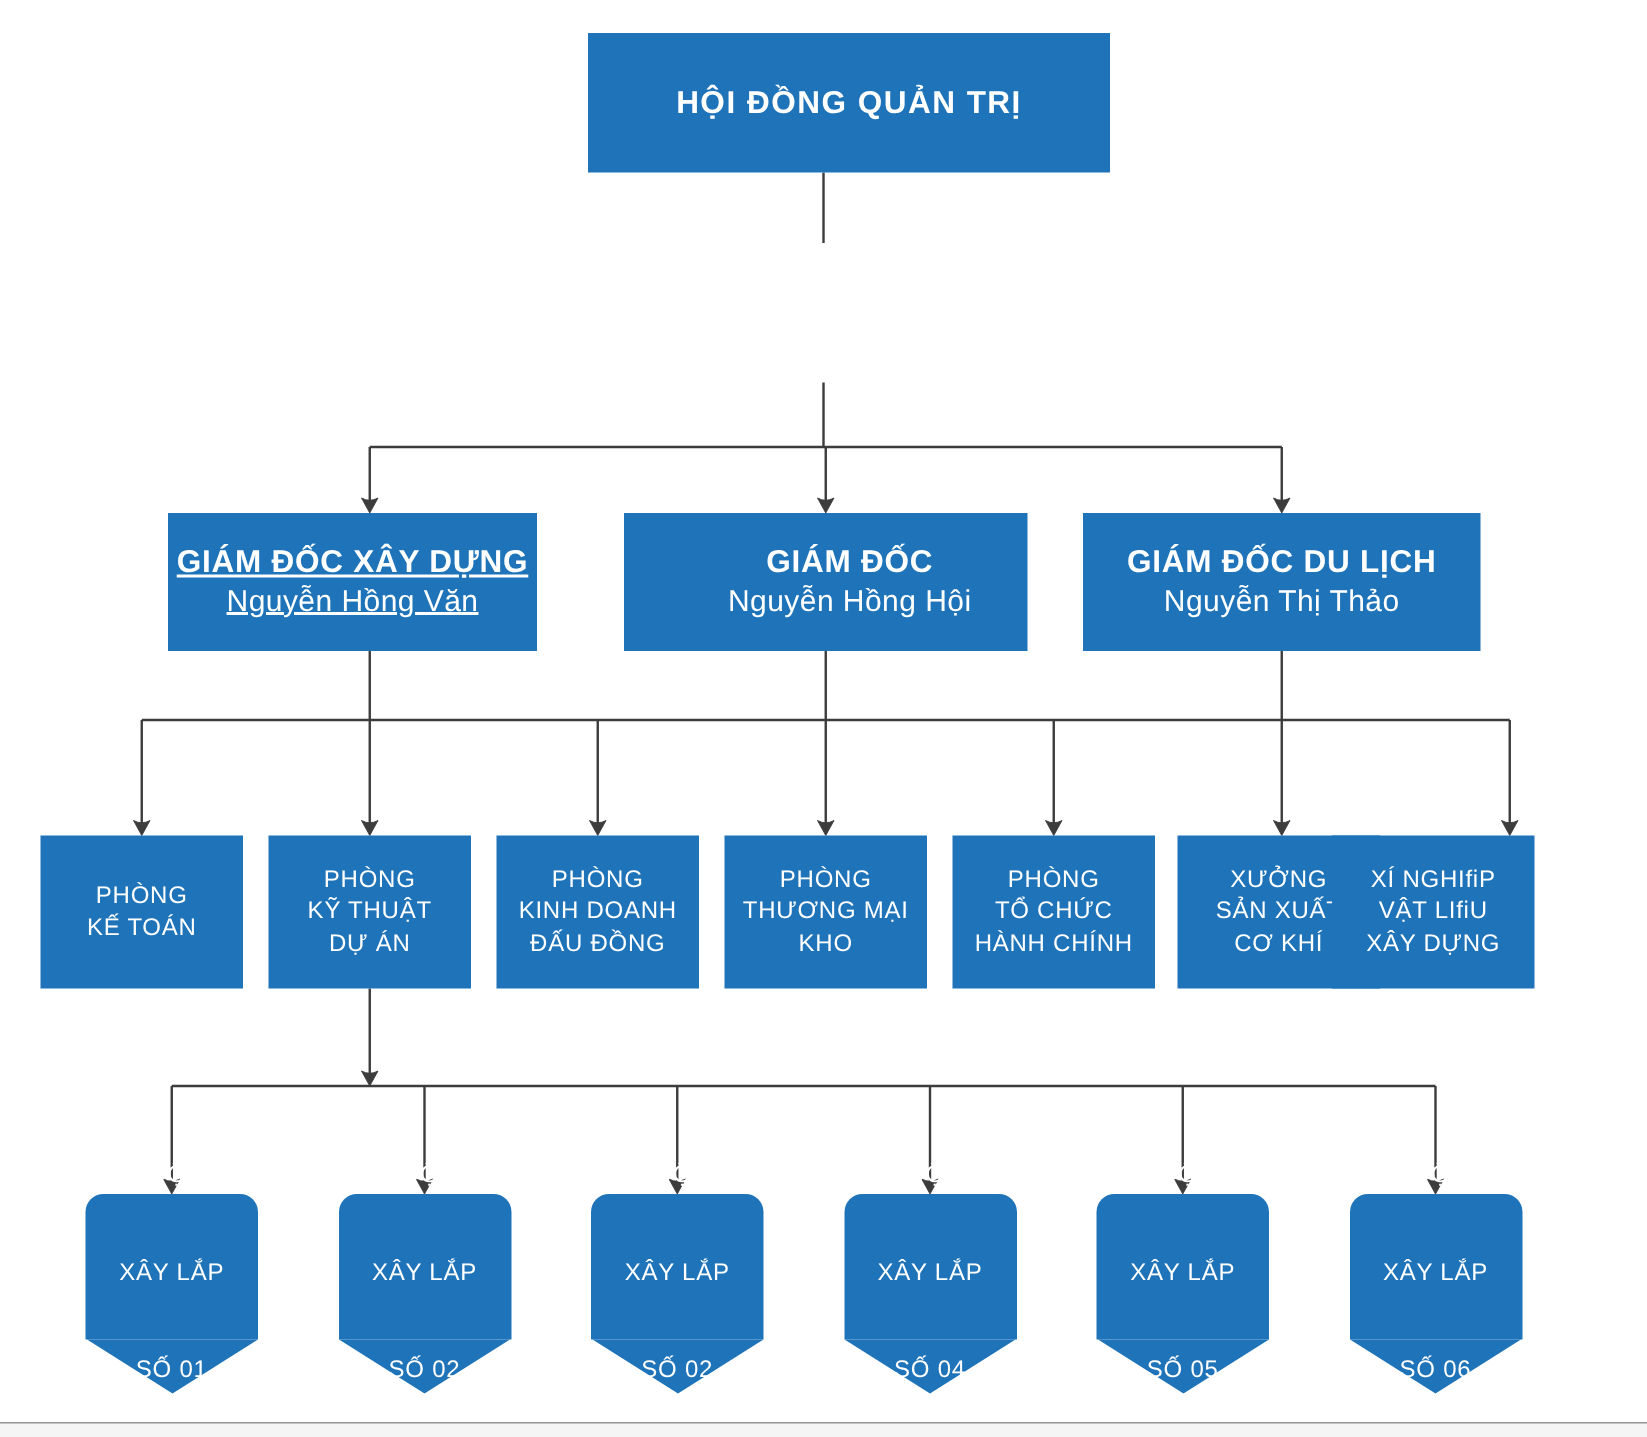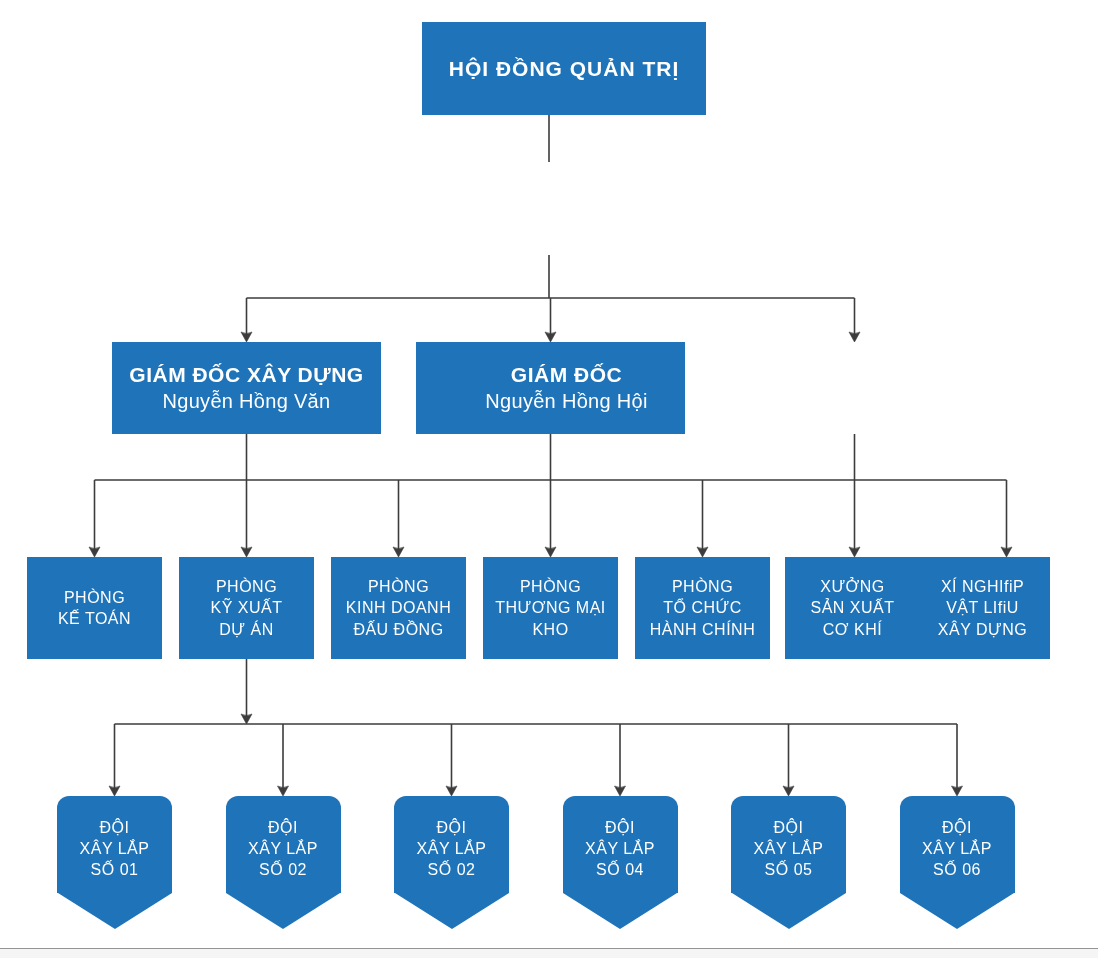--- a/index.html
+++ b/index.html
@@ -16,37 +16,37 @@
     font-family:"Liberation Sans","DejaVu Sans",sans-serif;overflow:hidden;
   }
   #connectors{position:absolute;left:0;top:0;z-index:1;}
   #connectors .wire{stroke:var(--line-color);stroke-width:1.6;fill:none;}
   #connectors .arrowhead{fill:var(--line-color);stroke:var(--line-color);stroke-width:.6;}
   .box{
     position:absolute;z-index:2;background:var(--box-fill);color:var(--box-text);
     display:flex;flex-direction:column;align-items:center;justify-content:center;
     text-align:center;box-sizing:border-box;
   }
-  .lvl-top{left:422px;width:284px;height:93px;}
+  .lvl-top{left:392px;width:348px;height:93px;}
   .box-root{top:22px;}
   .box-board{top:162px;}
   .t-main{font-size:21px;font-weight:700;letter-spacing:1px;line-height:26px;}
   .dir{top:342px;height:92px;}
-  .dir-a{left:112px;width:269px;}
+  .dir-a{left:112px;width:246px;text-decoration:underline;}
   .dir-b{left:416px;width:269px;padding-left:32px;}
   .dir-c{left:722px;width:265px;}
   .dir .t-title{font-size:21px;font-weight:700;letter-spacing:.5px;line-height:26px;}
   .dir .t-name{font-size:20px;font-weight:400;letter-spacing:.3px;line-height:26px;}
   .dept{top:557px;width:135px;height:102px;}
   .dept .dl{font-size:16px;font-weight:400;letter-spacing:.5px;line-height:21.5px;}
   .banner{position:absolute;top:796px;width:115px;z-index:2;}
   .banner-body{
     width:115px;height:97px;background:var(--box-fill);border-radius:12px 12px 0 0;
     color:var(--box-text);display:flex;flex-direction:column;align-items:center;
-    justify-content:center;text-align:center;padding-top:8px;box-sizing:border-box;
+    justify-content:center;text-align:center;padding-top:8px;box-sizing:border-box;gap:44px;
   }
   .banner-point{
     width:0;height:0;margin:0 auto;
     border-left:57.5px solid transparent;border-right:57.5px solid transparent;
     border-top:36px solid var(--box-fill);
   }
   .banner .bl{font-size:16px;font-weight:400;letter-spacing:.5px;line-height:21px;}
   .bottom-edge{
     position:absolute;left:0;bottom:0;width:100%;height:10px;z-index:3;
     background:var(--edge-fill);border-top:1px solid var(--edge-line);box-sizing:border-box;
@@ -97,28 +97,32 @@
 
 
   <div class="box dir dir-a">
     <div class="t-title">GIÁM ĐỐC XÂY DỰNG</div>
     <div class="t-name">Nguyễn Hồng Văn</div>
   </div>
   <div class="box dir dir-b">
     <div class="t-title">GIÁM ĐỐC</div>
     <div class="t-name">Nguyễn Hồng Hội</div>
   </div>
+  <div class="box dir dir-c">
+    <div class="t-title">GIÁM ĐỐC DU LỊCH</div>
+    <div class="t-name">Nguyễn Thị Thảo</div>
+  </div>
 
   <div class="box dept" style="left:27px">
     <div class="dl">PHÒNG</div>
     <div class="dl">KẾ TOÁN</div>
   </div>
   <div class="box dept" style="left:179px">
     <div class="dl">PHÒNG</div>
-    <div class="dl">KỸ XUẤT</div>
+    <div class="dl">KỸ THUẬT</div>
     <div class="dl">DỰ ÁN</div>
   </div>
   <div class="box dept" style="left:331px">
     <div class="dl">PHÒNG</div>
     <div class="dl">KINH DOANH</div>
     <div class="dl">ĐẤU ĐỒNG</div>
   </div>
   <div class="box dept" style="left:483px">
     <div class="dl">PHÒNG</div>
     <div class="dl">THƯƠNG MẠI</div>
@@ -127,21 +131,21 @@
   <div class="box dept" style="left:635px">
     <div class="dl">PHÒNG</div>
     <div class="dl">TỔ CHỨC</div>
     <div class="dl">HÀNH CHÍNH</div>
   </div>
   <div class="box dept" style="left:785px">
     <div class="dl">XƯỞNG</div>
     <div class="dl">SẢN XUẤT</div>
     <div class="dl">CƠ KHÍ</div>
   </div>
-  <div class="box dept" style="left:915px">
+  <div class="box dept" style="left:888px">
     <div class="dl">XÍ NGHIfiP</div>
     <div class="dl">VẬT LIfiU</div>
     <div class="dl">XÂY DỰNG</div>
   </div>
 
   <div class="banner" style="left:57px">
     <div class="banner-body">
       <div class="bl">ĐỘI</div>
       <div class="bl">XÂY LẮP</div>
       <div class="bl">SỐ 01</div>

